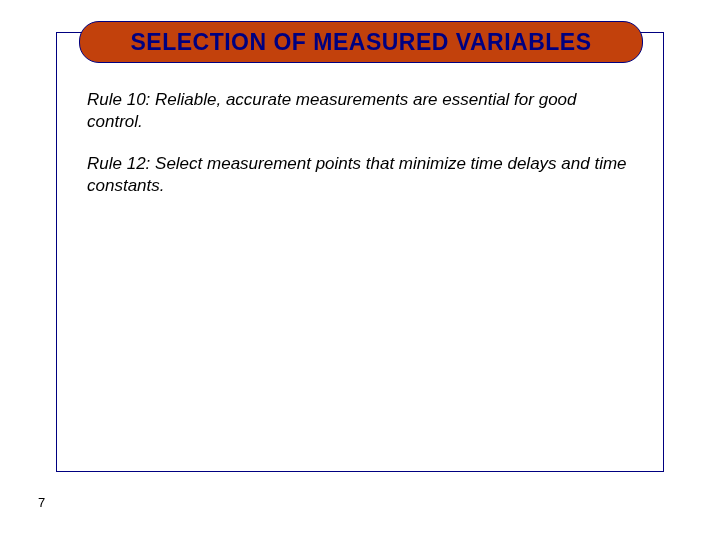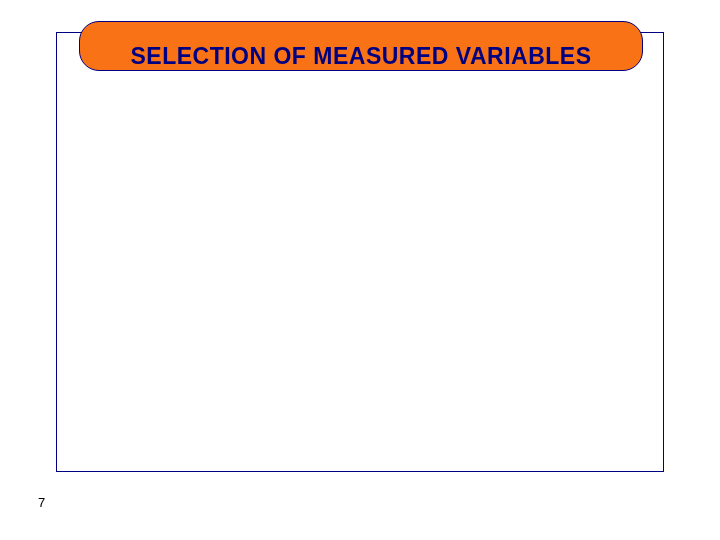--- a/index.html
+++ b/index.html
@@ -20,26 +20,26 @@
       left: 56px;
       width: 608px;
       height: 440px;
       border: 1.5px solid #000080;
     }
     .title-box {
       position: absolute;
       top: -12px;
       left: 22px;
       width: 564px;
-      height: 50px;
-      background: #f97316;
+      height: 42px;
+      background: #c2410c;
       border: 1.5px solid #000080;
       border-radius: 20px;
       display: flex;
-      align-items: flex-end;
+      align-items: center;
       justify-content: center;
     }
     .title-text {
       color: #000080;
       font-family: Verdana, Geneva, sans-serif;
       font-weight: bold;
       font-size: 23px;
       letter-spacing: 0.5px;
     }
     .content {
@@ -62,16 +62,18 @@
     }
   </style>
 </head>
 <body>
 
 <div class="slide-frame">
   <div class="title-box">
     <span class="title-text">SELECTION OF MEASURED VARIABLES</span>
   </div>
   <div class="content">
+    <p class="rule">Rule 10: Reliable, accurate measurements are essential for good control.</p>
+    <p class="rule">Rule 12: Select measurement points that minimize time delays and time constants.</p>
   </div>
 </div>
 
 <div class="page-number">7</div>
 
 </body></html>

